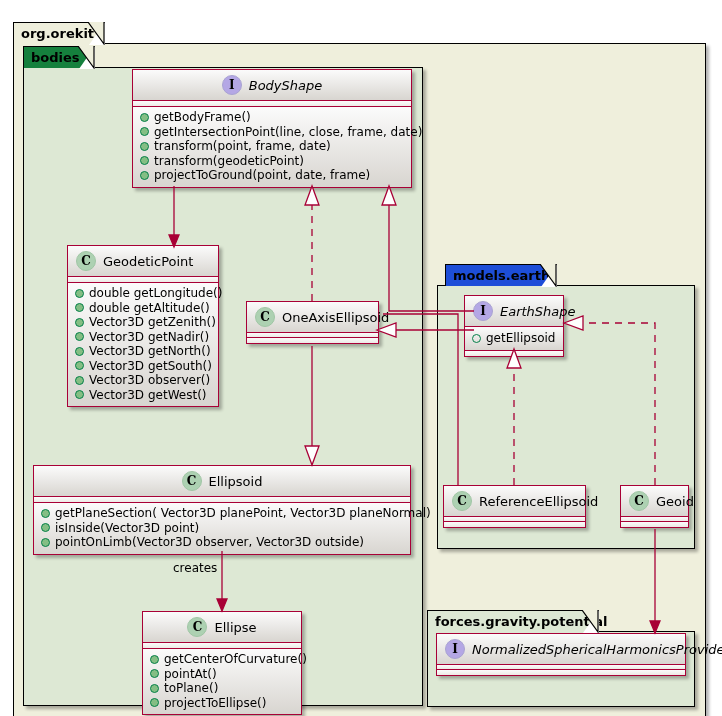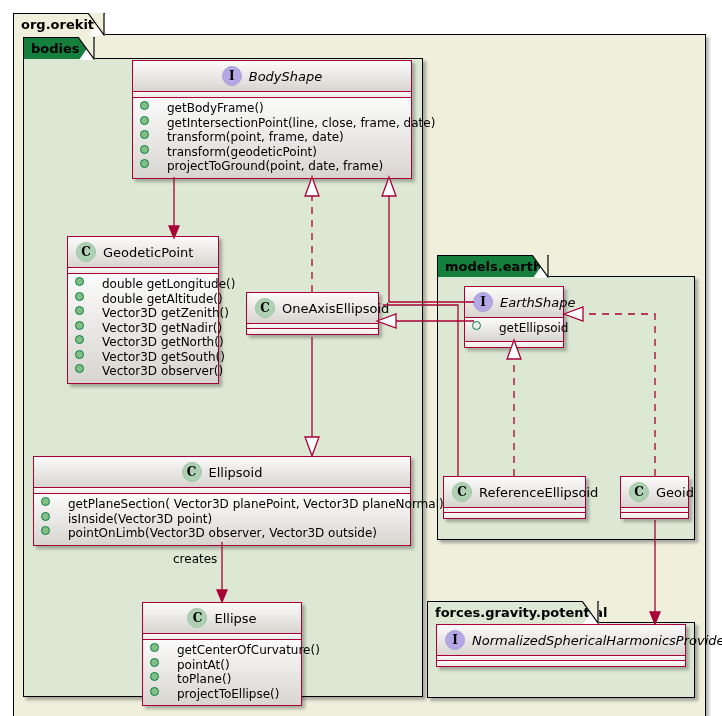--- a/index.html
+++ b/index.html
@@ -7,21 +7,21 @@
     background: #ffffff;
   }
   body {
     font-family: "DejaVu Sans", sans-serif;
     width: 722px; height: 716px;
     position: relative;
     overflow: hidden;
   }
   #canvas {
     position: absolute;
-    left: 0; top: 7px;
+    left: 0; top: 16px;
     width: 722px; height: 625px;
   }
   
   .pkg {
     position: absolute;
     box-sizing: border-box;
   }
   .pkg-tab {
     position: absolute;
     top: 0; left: 0;
@@ -62,21 +62,21 @@
 
   #pkg-orekit          { left: 13px;  top: 6px;   }
   #pkg-orekit .pkg-tab { width: 92px;  background: #EFEFDC; }
   #pkg-orekit .pkg-body{ left: 0; top: 21px; width: 693px; height: 688px; background: #EFEFDC; }
 
   #pkg-bodies          { left: 23px; top: 30px; }
   #pkg-bodies .pkg-tab { width: 72px;  background: #15803d; }
   #pkg-bodies .pkg-body{ left: 0; top: 21px; width: 400px; height: 639px; background: #DDE8D4; }
 
   #pkg-models          { left: 437px; top: 248px; }
-  #pkg-models .pkg-tab { width: 112px; background: #15803d; }
+  #pkg-models .pkg-tab { width: 112px; background: #1d4ed8; margin-left: 8px; }
   #pkg-models .pkg-body{ left: 0; top: 21px; width: 258px; height: 264px; background: #DDE8D4; }
 
   #pkg-forces          { left: 427px; top: 594px; }
   #pkg-forces .pkg-tab { width: 172px; background: #DDE8D4; }
   #pkg-forces .pkg-body{ left: 0; top: 21px; width: 268px; height: 76px; background: #DDE8D4; }
 
   
   .node {
     position: absolute;
     box-sizing: border-box;
@@ -127,22 +127,22 @@
     border-bottom: 1px solid #A80036;
     box-sizing: border-box;
   }
   .node-sep.thin { height: 5px; }
   .node-members {
     background: linear-gradient(to bottom, #FBFBFB 0%, #D8D5D0 100%);
     padding: 3px 0 4px 0;
   }
   .member {
     display: flex;
-    align-items: flex-start;
-    gap: 18px;
+    align-items: center;
+    gap: 5px;
     padding: 0 6px 0 7px;
     height: 14.5px;
     font-size: 12px;
     color: #000000;
     white-space: nowrap;
   }
   .dot {
     width: 7px; height: 7px;
     border-radius: 50%;
     flex: 0 0 auto;
@@ -319,20 +319,24 @@
         <span>Vector3D getNorth()</span>
       </div>
       <div class="member">
         <span class="dot pub"></span>
         <span>Vector3D getSouth()</span>
       </div>
       <div class="member">
         <span class="dot pub"></span>
         <span>Vector3D observer()</span>
       </div>
+      <div class="member">
+        <span class="dot pub"></span>
+        <span>Vector3D getWest()</span>
+      </div>
     </div>
   </div>
 
   <div class="node" id="n-oneaxis" style="left:246px; top:285px; width:133px;">
     <div class="node-head left">
       <span class="stereo cls">C</span>
       <span class="node-title">OneAxisEllipsoid</span>
     </div>
     <div class="node-sep thin"></div>
     <div class="node-sep thin" style="border-bottom:none;"></div>

